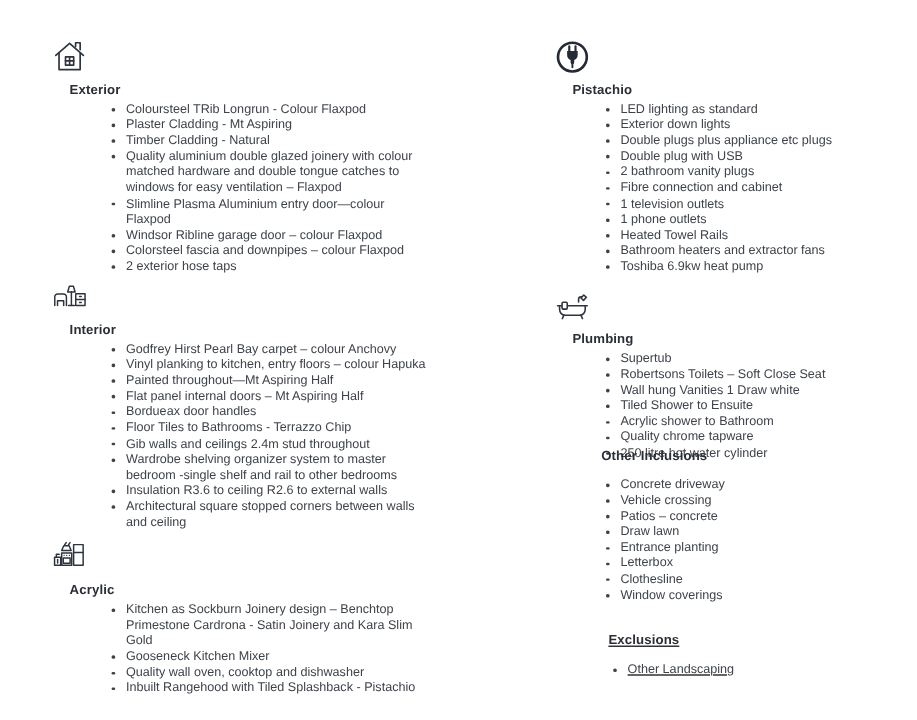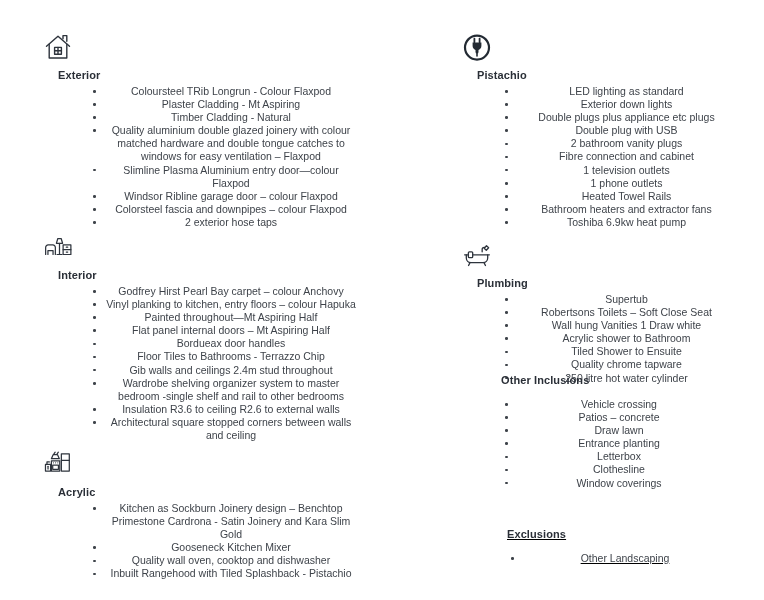--- a/index.html
+++ b/index.html
@@ -14,21 +14,21 @@
   .sec-head { display:flex; align-items:flex-start;flex-direction:column; }
   .sec-icon { width:30px; height:30px; flex:0 0 30px; }
   .sec-icon svg { display:block; width:30px; height:30px; }
   .sec-title {
     margin-left:15px; padding-top:6px;
     font-size:11px; line-height:14px; font-weight:700;
     color:#2a2f37; letter-spacing:.1px;
   }
   .sec ul {
     list-style:none; margin:3px 0 0 46px; padding:0;
-    width:268px; font-size:10.5px; line-height:13.1px; color:#3e434a;text-align:center;
+    width:268px; font-size:10.5px; line-height:13.1px; color:#3e434a;
   }
   .sec li { position:relative; padding-left:16px; }
   .sec li::before {
     content:""; position:absolute; left:4px; top:5.2px;
     width:2.7px; height:2.7px; border-radius:50%; background:#3e434a;
   }
 
   
   .col-right ul { margin-left:39px; width:235px; }
   .no-icon .sec-title { margin-left:0; padding-top:6px; }
@@ -167,32 +167,33 @@
           <path d="M8.4 23.4 L7 26.2 M23.6 23.4 L25 26.2"></path>
           <rect x="6.8" y="11.6" width="4.6" height="6.2" rx="1" fill="#ffffff"></rect>
         </svg>
       </span>
       <div class="sec-title">Plumbing</div>
     </div>
     <ul>
       <li>Supertub</li>
       <li>Robertsons Toilets – Soft Close Seat</li>
       <li>Wall hung Vanities 1 Draw white</li>
+      <li>Tiled Shower to Ensuite</li>
       <li>Acrylic shower to Bathroom</li>
-      <li>Tiled Shower to Ensuite</li>
       <li>Quality chrome tapware</li>
       <li>250 litre hot water cylinder</li>
     </ul>
   </div>
 
   <div class="sec no-icon" id="sec-other">
     <div class="sec-head">
       <div class="sec-title">Other Inclusions</div>
     </div>
     <ul>
+      <li>Concrete driveway</li>
       <li>Vehicle crossing</li>
       <li>Patios – concrete</li>
       <li>Draw lawn</li>
       <li>Entrance planting</li>
       <li>Letterbox</li>
       <li>Clothesline</li>
       <li>Window coverings</li>
     </ul>
   </div>
 

